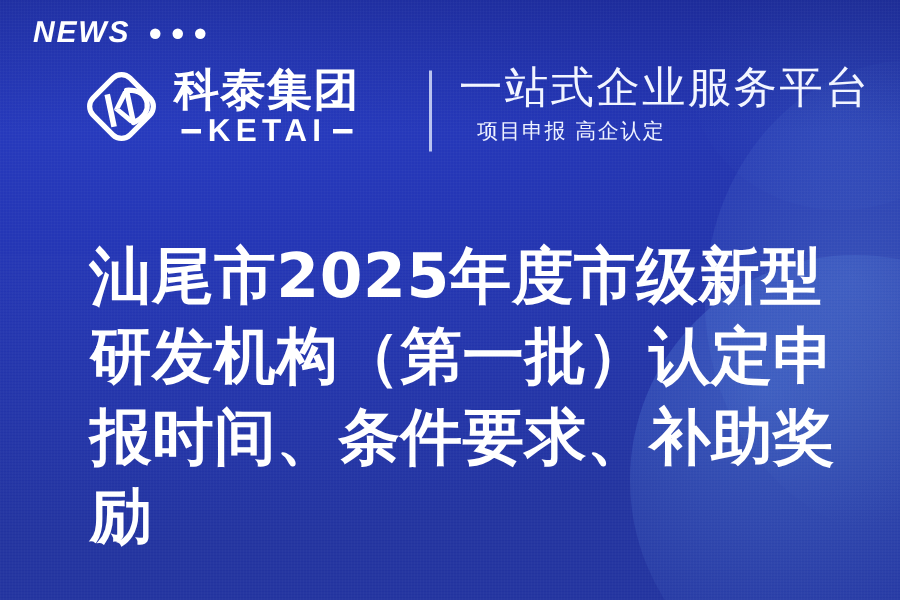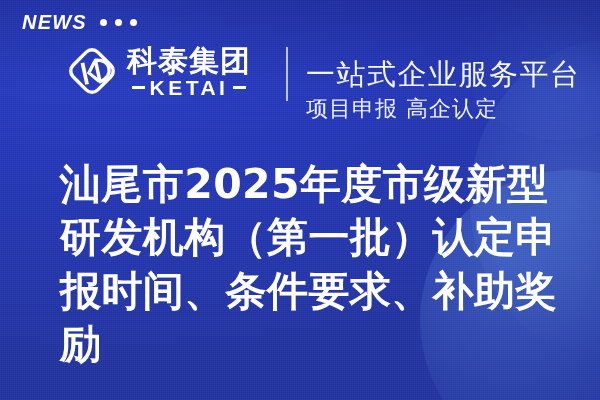--- a/index.html
+++ b/index.html
@@ -69,21 +69,21 @@
   #news-dots { display:flex; align-items:center; gap:8px; }
   #news-dots i {
     display:block;
     width:7px; height:7px;
     border-radius:50%;
     background:#ffffff;
   }
 
   
   #logo-lockup {
-    position:absolute; left:63px; top:42px;
+    position:absolute; left:52px; top:42px;
     display:flex; align-items:center;
     z-index:5;
   }
   #logo-mark {
     width:58px; height:58px;
     flex:0 0 58px;
     margin-right:6px;
   }
   #logo-wordmark {
     display:flex; flex-direction:column;
@@ -127,41 +127,42 @@
     position:absolute;
     left:286px; top:47px;
     width:2px; height:54px;
     background:rgba(222,230,255,.80);
     z-index:5;
   }
 
   
   #tagline-block {
     position:absolute;
-    left:306px; top:58px;
+    left:306px; top:42px;
     z-index:5;
   }
   #tagline-main {
     color:#f2f5ff;
     font-size:29px;
     font-weight:400;
     letter-spacing:1.5px;
     line-height:1.12;
     white-space:nowrap;
     font-family:"DejaVu Sans","Liberation Sans",sans-serif;
   }
   #tagline-sub {
     color:#eef2ff;
-    font-size:22px;
+    font-size:14px;
     font-weight:400;
     letter-spacing:1px;
     line-height:1.2;
     margin-top:6px;
     white-space:nowrap;
     font-family:"DejaVu Serif","Liberation Serif",serif;
+    margin-left:12px;
   }
 
   
   #headline {
     position:absolute;
     left:60px; top:158px;
     width:500px;
     color:#ffffff;
     font-size:41px;
     font-weight:bold;

